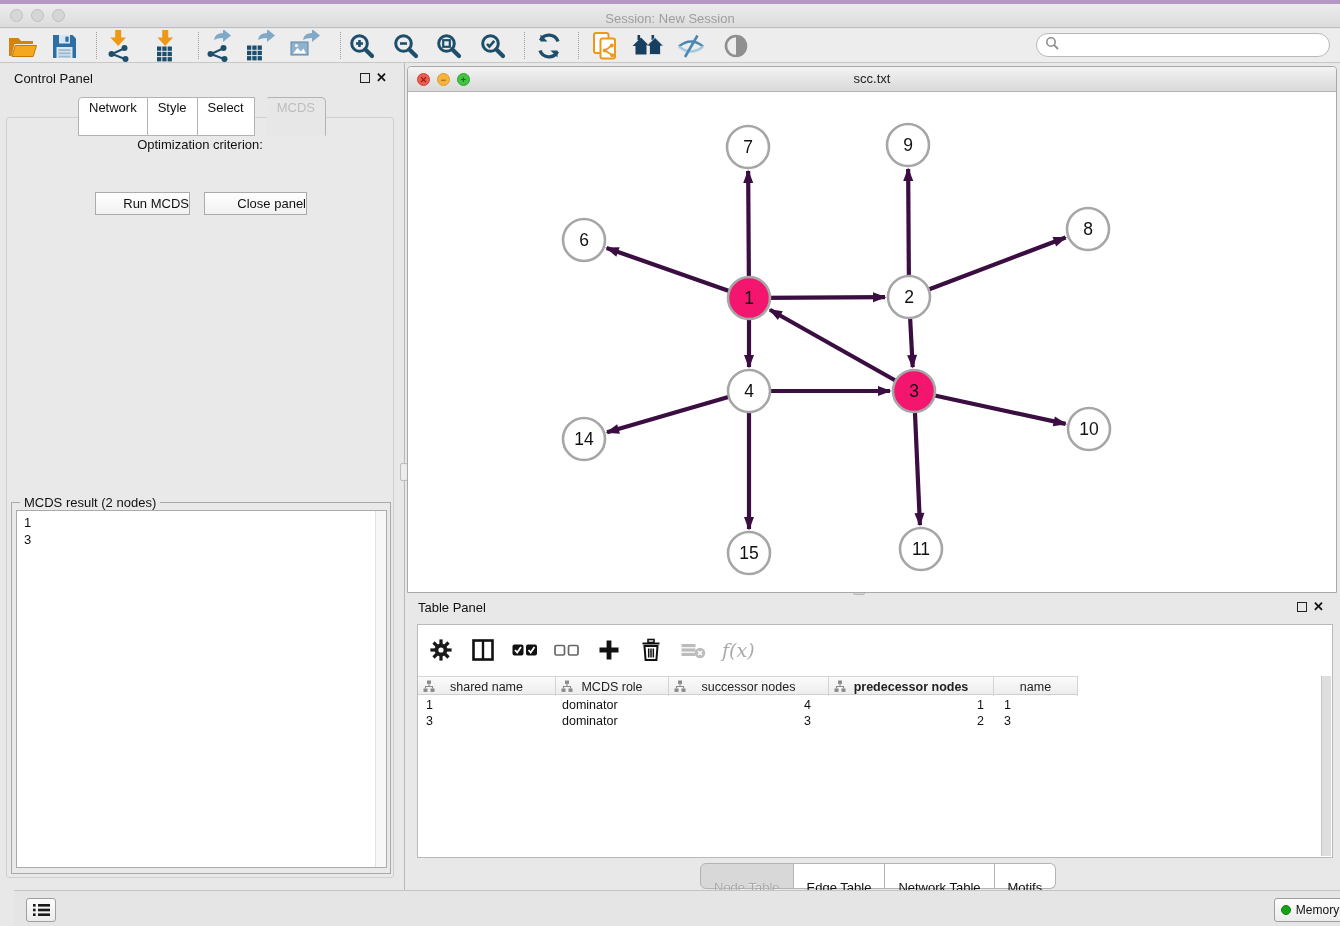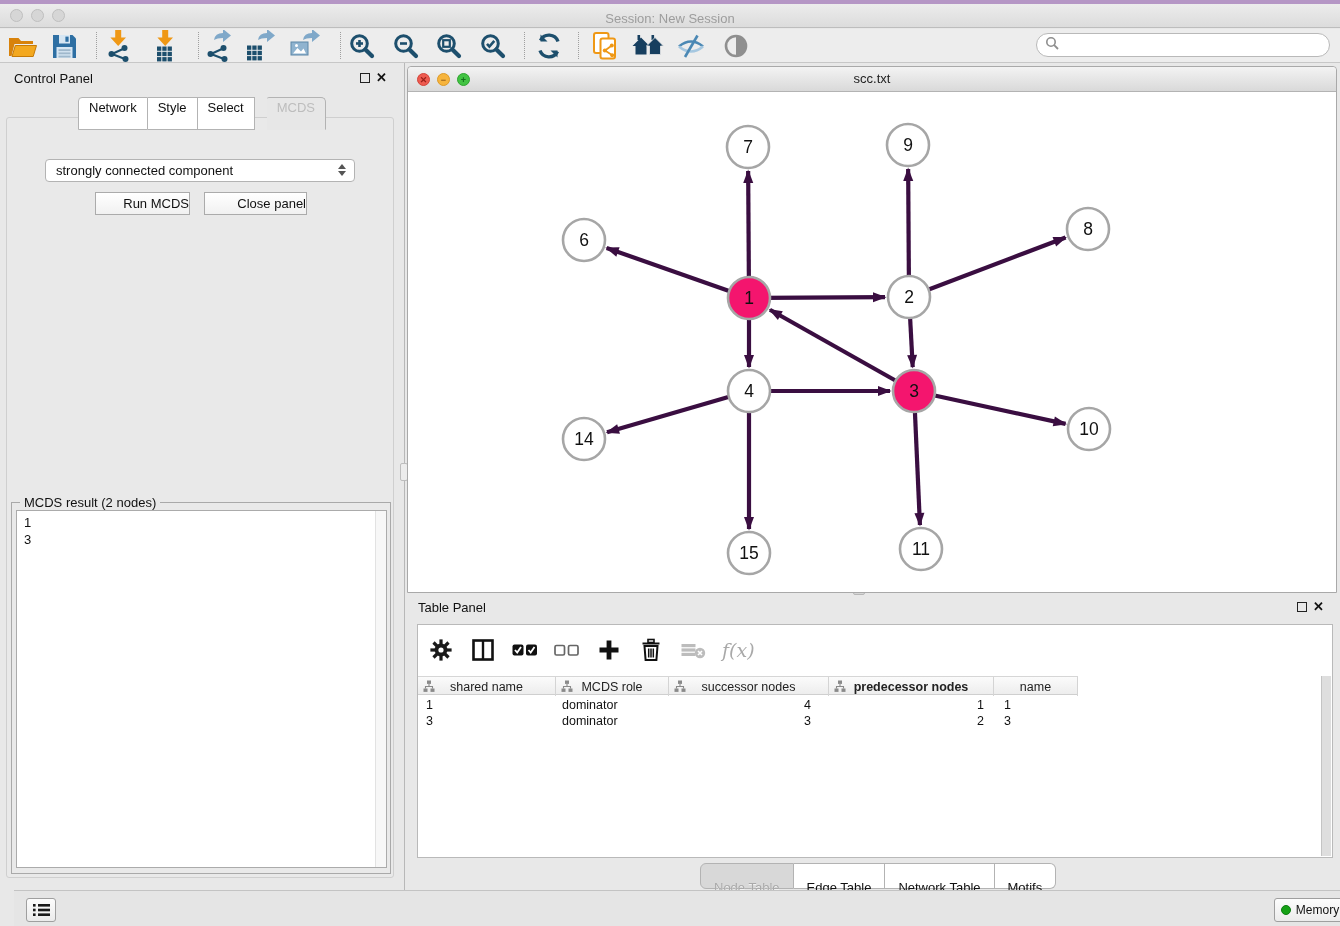--- a/index.html
+++ b/index.html
@@ -39,21 +39,21 @@
     display:flex; align-items:center; padding-left:8px; gap:4px;
   }
   .searchbox input { border:none; outline:none; flex:1; height:18px; font-size:12px; background:transparent; }
   
   .cp-header { position:absolute; left:14px; top:71px; font-size:13px; color:#111; }
   .panel-ctl { position:absolute; display:flex; gap:6px; align-items:center; }
   .float-ico { width:10px; height:10px; border:1.5px solid #222; display:inline-block; }
   .close-ico { font-size:13px; font-weight:bold; color:#111; line-height:10px; }
   .cp-tabs { position:absolute; left:78px; top:97px; display:flex; height:21px; z-index:3; }
   .tab {
-    height:33px; font-size:13px; line-height:19px; text-align:center;
+    height:39px; font-size:13px; line-height:19px; text-align:center;
     background:#fff; border:1px solid #b3b3b3; border-left:none;
     padding:0 10px; color:#111; border-radius:0;
   }
   .tab:first-child { border-left:1px solid #b3b3b3; border-top-left-radius:4px; }
   .tab:last-child { border-top-right-radius:4px;margin-left:12px; }
   .tab.active { background:#e7e7e7; color:#bdbdbd; border-bottom-color:#e7e7e7; border-top-right-radius:5px; border-top-left-radius:2px; }
   .cp-body {
     position:absolute; left:6px; top:117px; width:388px; height:761px;
     background:#e9e9e9; border:1px solid #cfcfcf; border-radius:3px;
   }
@@ -329,27 +329,21 @@
   <span class="float-ico"></span>
   <span class="close-ico">✕</span>
 </div>
 <div class="cp-tabs" id="cp-tabs">
     <div class="tab">Network</div>
     <div class="tab">Style</div>
     <div class="tab">Select</div>
     <div class="tab active">MCDS</div>
   </div>
 <div class="cp-body">
-  <div class="cp-select">
-    <span>strongly connected component</span>
-    <span class="stepper">
-        <i class="up"></i>
-        <i class="dn"></i>
-      </span>
-  </div>
+  <div class="opt-label">Optimization criterion:</div>
   <div class="cp-btn" style="left:88px; width:95px;">Run MCDS</div>
   <div class="cp-btn" style="left:197px; width:103px;">Close panel</div>
   <div class="groupbox">
     <div class="group-label">MCDS result (2 nodes)</div>
     <div class="result-area">
       <div class="result-text" id="result-text">1
 3</div>
       <div class="result-scroll"></div>
     </div>
   </div>

